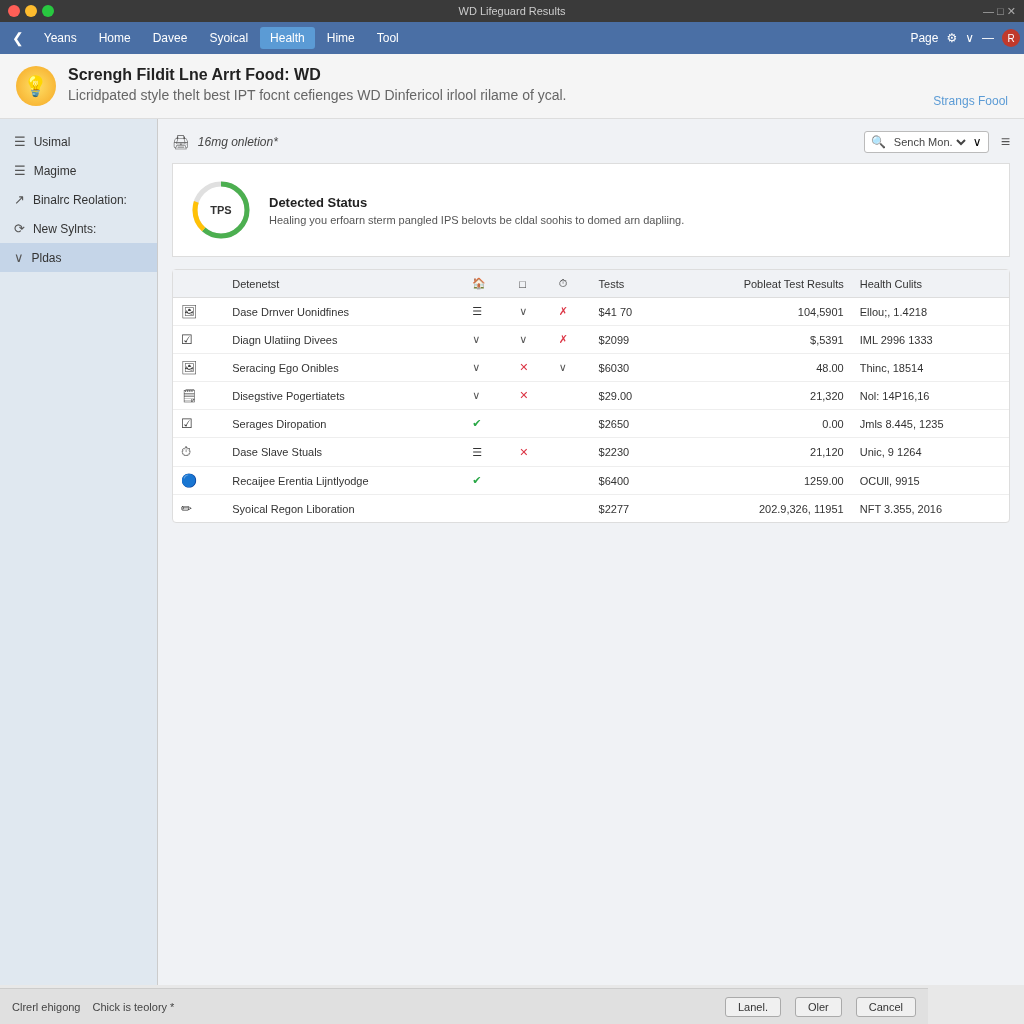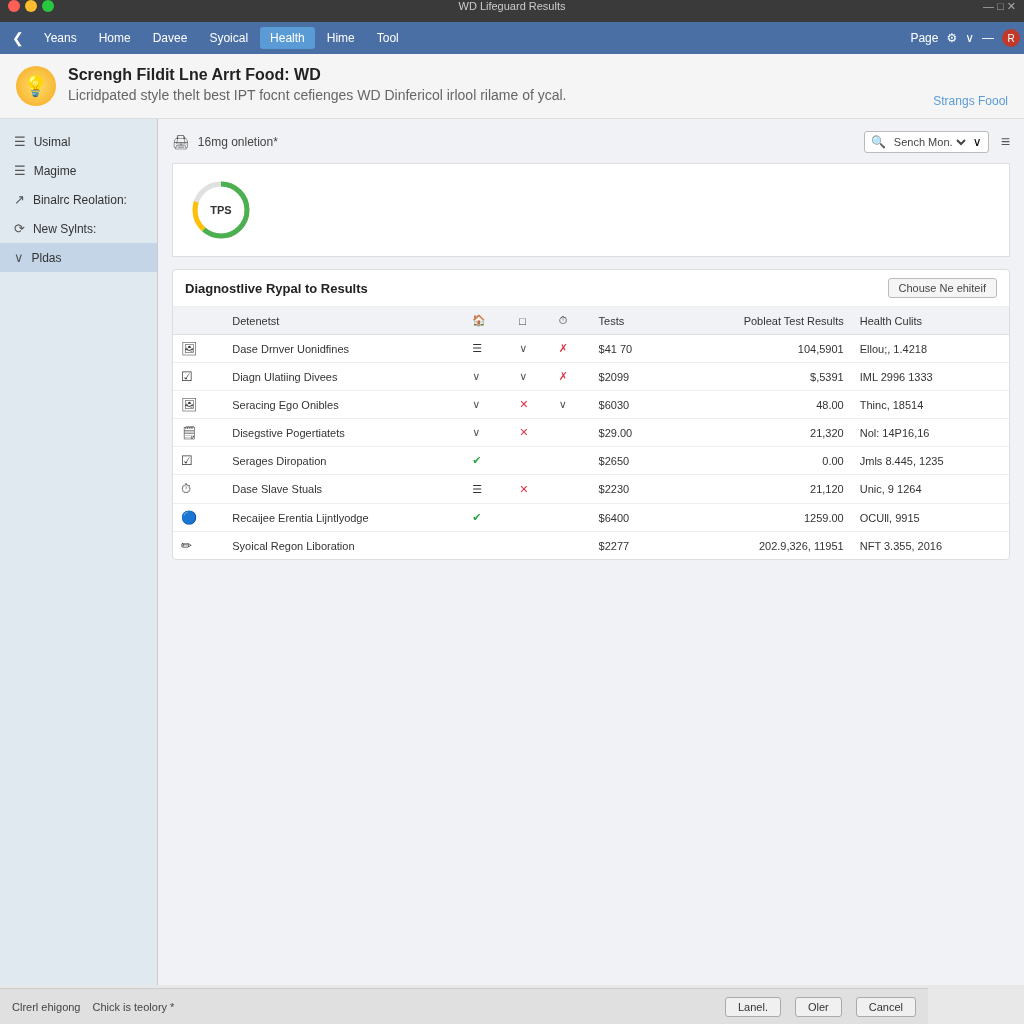--- a/index.html
+++ b/index.html
@@ -3,21 +3,21 @@
   <meta charset="utf-8">
   <style>
     * { margin: 0; padding: 0; box-sizing: border-box; }
     body { font-family: -apple-system, BlinkMacSystemFont, 'Segoe UI', sans-serif; font-size: 12px; background: #e8e8e8; width: 1024px; height: 1024px; overflow: hidden; }
 
     
     .title-bar {
       background: #3a3a3a;
       height: 22px;
       display: flex;
-      align-items: flex-start;
+      align-items: center;
       justify-content: center;
       color: #ccc;
       font-size: 11px;
       position: relative;
     }
     .traffic-lights {
       position: absolute;
       left: 8px;
       display: flex;
       gap: 5px;
@@ -123,21 +123,21 @@
     }
 
     
     .toolbar {
       display: flex;
       align-items: center;
       margin-bottom: 10px;
       gap: 8px;
     }
     .toolbar-icon { font-size: 14px; color: #555; }
-    .toolbar-text { font-size: 12px; color: #444; flex: 1; }
+    .toolbar-text { font-size: 12px; color: #444; flex: 1; font-style: italic; }
     .search-box {
       display: flex;
       align-items: center;
       border: 1px solid #bbb;
       border-radius: 3px;
       background: #fff;
       padding: 3px 6px;
       gap: 4px;
     }
     .search-select {
@@ -330,27 +330,27 @@
 
     <div class="status-card">
       <div class="tps-gauge">
         <svg viewBox="0 0 64 64">
           <circle cx="32" cy="32" r="26" fill="none" stroke="#e0e0e0" stroke-width="5"></circle>
           <circle cx="32" cy="32" r="26" fill="none" stroke="#4caf50" stroke-width="5" stroke-dasharray="100 63" stroke-dashoffset="0" transform="rotate(-90 32 32)"></circle>
           <circle cx="32" cy="32" r="26" fill="none" stroke="#ffc107" stroke-width="5" stroke-dasharray="30 133" stroke-dashoffset="-100" transform="rotate(-90 32 32)"></circle>
         </svg>
         <div class="tps-label">TPS</div>
       </div>
+      <div class="status-text">
+        <h3>Detected Status</h3>
+        <p>Healing you erfoarn sterm pangled IPS belovts be cldal soohis to domed arn dapliing.</p>
+      </div>
     </div>
 
     <div class="table-section">
-      <div class="table-header">
-        <span class="table-title">Diagnostlive Rypal to Results</span>
-        <button class="table-action-btn">Chouse Ne ehiteif</button>
-      </div>
       <table>
         <thead>
           <tr>
             <th></th>
             <th>Detenetst</th>
             <th>🏠</th>
             <th>□</th>
             <th>⏱</th>
             <th>Tests</th>
             <th class="num-right">Pobleat Test Results</th>

